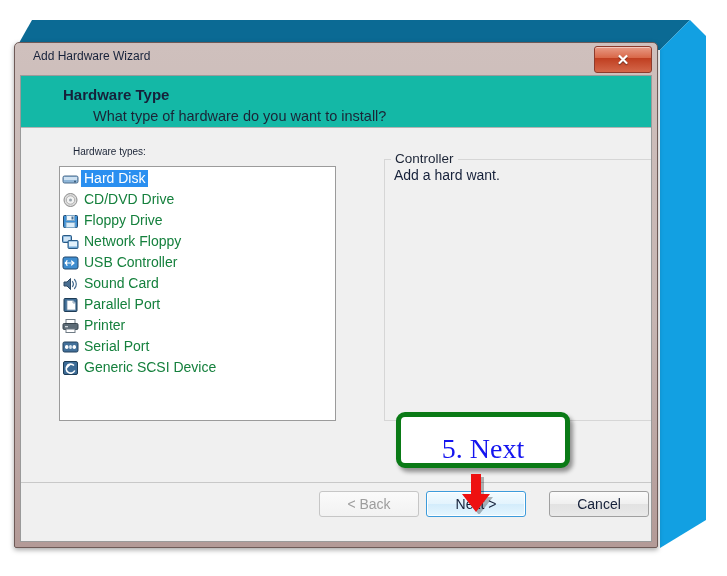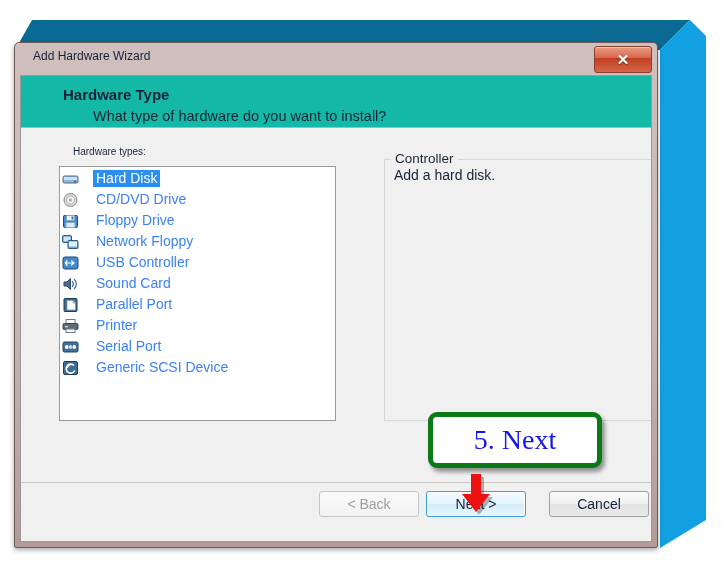--- a/index.html
+++ b/index.html
@@ -143,33 +143,32 @@
     box-sizing: border-box;
     overflow: hidden;
     padding-top: 1px;
   }
   .list-item {
     display: flex;
     align-items: center;
     height: 21px;
     padding-left: 2px;
     cursor: default;
-    gap: 12px;
   }
   .li-icon {
     width: 17px;
     height: 16px;
     flex: 0 0 17px;
     margin-right: 2px;
     position: relative;
   }
   .li-icon svg { display: block; }
   .li-label {
     font-size: 14px;
-    color: #3b82f6;
+    color: #15803d;
     padding: 0 3px;
     line-height: 17px;
     white-space: nowrap;
   }
   .list-item.selected .li-label {
     background: #2a8ff0;
     color: #ffffff;
   }
 
   .groupbox {
@@ -251,24 +250,23 @@
     position: absolute;
     left: 396px;
     top: 412px;
     width: 174px;
     height: 56px;
     background: #ffffff;
     border: 5px solid #0a7a16;
     border-radius: 9px;
     box-shadow: 3px 4px 4px rgba(0,0,0,0.4);
     display: flex;
-    align-items: center;
+    align-items: flex-end;
     justify-content: center;
     box-sizing: border-box;
-    margin-left: 32px;
   }
   .callout-text {
     font-family: "Liberation Serif", serif;
     font-size: 28px;
     color: #1414ef;
     line-height: 1;
   }
   .callout-arrow {
     position: absolute;
     left: 458px;
@@ -410,21 +408,21 @@
                   <path d="M12 5.5a4.5 4.5 0 1 0 0.8 5" fill="none" stroke="#ffffff" stroke-width="1.6"></path>
                   <polygon points="5,4.5 9,4.5 5,8.5" fill="#ffffff"></polygon>
                 </svg>
               </span>
               <span class="li-label">Generic SCSI Device</span>
             </div>
           </div>
 
         <div class="groupbox">
           <div class="group-legend">Controller</div>
-          <div class="group-text">Add a hard disk.</div>
+          <div class="group-text">Add a hard want.</div>
         </div>
 
       </div>
 
       <div class="footer-sep"></div>
 
       <div class="btnrow">
         <div class="btn disabled" id="btn-back">&lt; Back</div>
         <div class="btn focused" id="btn-next">Next &gt;</div>
         <div class="btn" id="btn-cancel">Cancel</div>

